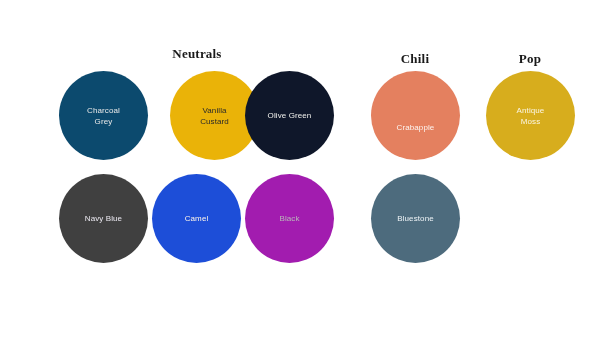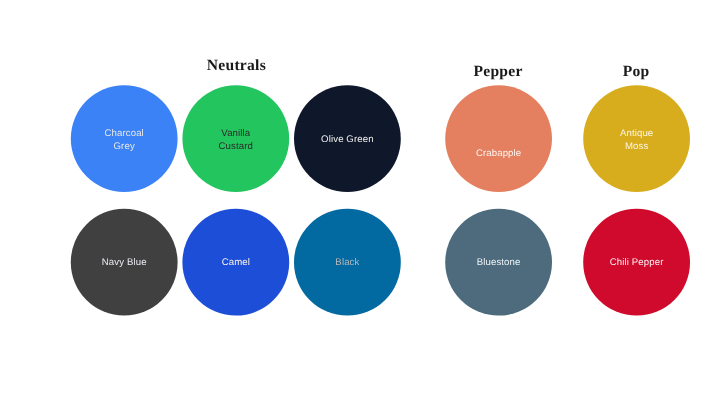--- a/index.html
+++ b/index.html
@@ -53,48 +53,45 @@
     letter-spacing: 0.1px;
     white-space: pre-line;
     padding: 0 6px;
   }
 </style>
 </head>
 <body>
 
 <div id="board" style="background: rgb(255, 255, 255); width: 600px; height: 337px;">
     <div class="group-heading" style="left: 197px; top: 46px;">Neutrals</div>
-    <div class="group-heading" style="left: 415px; top: 51px;">Pepper</div>
+    <div class="group-heading" style="left: 415px; top: 51px;">Chili</div>
     <div class="group-heading" style="left: 530px; top: 51px;">Pop</div>
-    <div class="swatch" style="left: 59px; top: 71px; width: 89px; height: 89px; background: #3b82f6;">
+    <div class="swatch" style="left: 59px; top: 71px; width: 89px; height: 89px; background: #0c4a6e;">
       <span class="swatch-label" style="color: rgb(232, 232, 232);">Charcoal
 Grey</span>
     </div>
-    <div class="swatch" style="left: 152px; top: 71px; width: 89px; height: 89px; background: #22c55e;">
+    <div class="swatch" style="left: 170px; top: 71px; width: 89px; height: 89px; background: #eab308;">
       <span class="swatch-label" style="color: rgb(42, 42, 42);">Vanilla
 Custard</span>
     </div>
     <div class="swatch" style="left: 245px; top: 71px; width: 89px; height: 89px; background: #0f172a;">
       <span class="swatch-label" style="color: rgb(240, 240, 236);">Olive Green</span>
     </div>
     <div class="swatch" style="left: 371px; top: 71px; width: 89px; height: 89px; background: rgb(228, 128, 95);">
       <span class="swatch-label" style="color: rgb(253, 243, 239); margin-top: 24px;">Crabapple</span>
     </div>
     <div class="swatch" style="left: 486px; top: 71px; width: 89px; height: 89px; background: rgb(215, 173, 29);">
       <span class="swatch-label" style="color: rgb(251, 246, 228);">Antique
 Moss</span>
     </div>
     <div class="swatch" style="left: 59px; top: 174px; width: 89px; height: 89px; background: #404040;">
       <span class="swatch-label" style="color: rgb(236, 234, 242);">Navy Blue</span>
     </div>
     <div class="swatch" style="left: 152px; top: 174px; width: 89px; height: 89px; background: #1d4ed8;">
       <span class="swatch-label" style="color: rgb(253, 244, 233);">Camel</span>
     </div>
-    <div class="swatch" style="left: 245px; top: 174px; width: 89px; height: 89px; background: #0369a1;">
+    <div class="swatch" style="left: 245px; top: 174px; width: 89px; height: 89px; background: #a21caf;">
       <span class="swatch-label" style="color: rgb(185, 185, 185);">Black</span>
     </div>
     <div class="swatch" style="left: 371px; top: 174px; width: 89px; height: 89px; background: rgb(77, 107, 125);">
       <span class="swatch-label" style="color: rgb(238, 243, 246);">Bluestone</span>
     </div>
-    <div class="swatch" style="left: 486px; top: 174px; width: 89px; height: 89px; background: rgb(207, 10, 44);">
-      <span class="swatch-label" style="color: rgb(253, 238, 241);">Chili Pepper</span>
-    </div>
   </div>
 
 </body></html>

